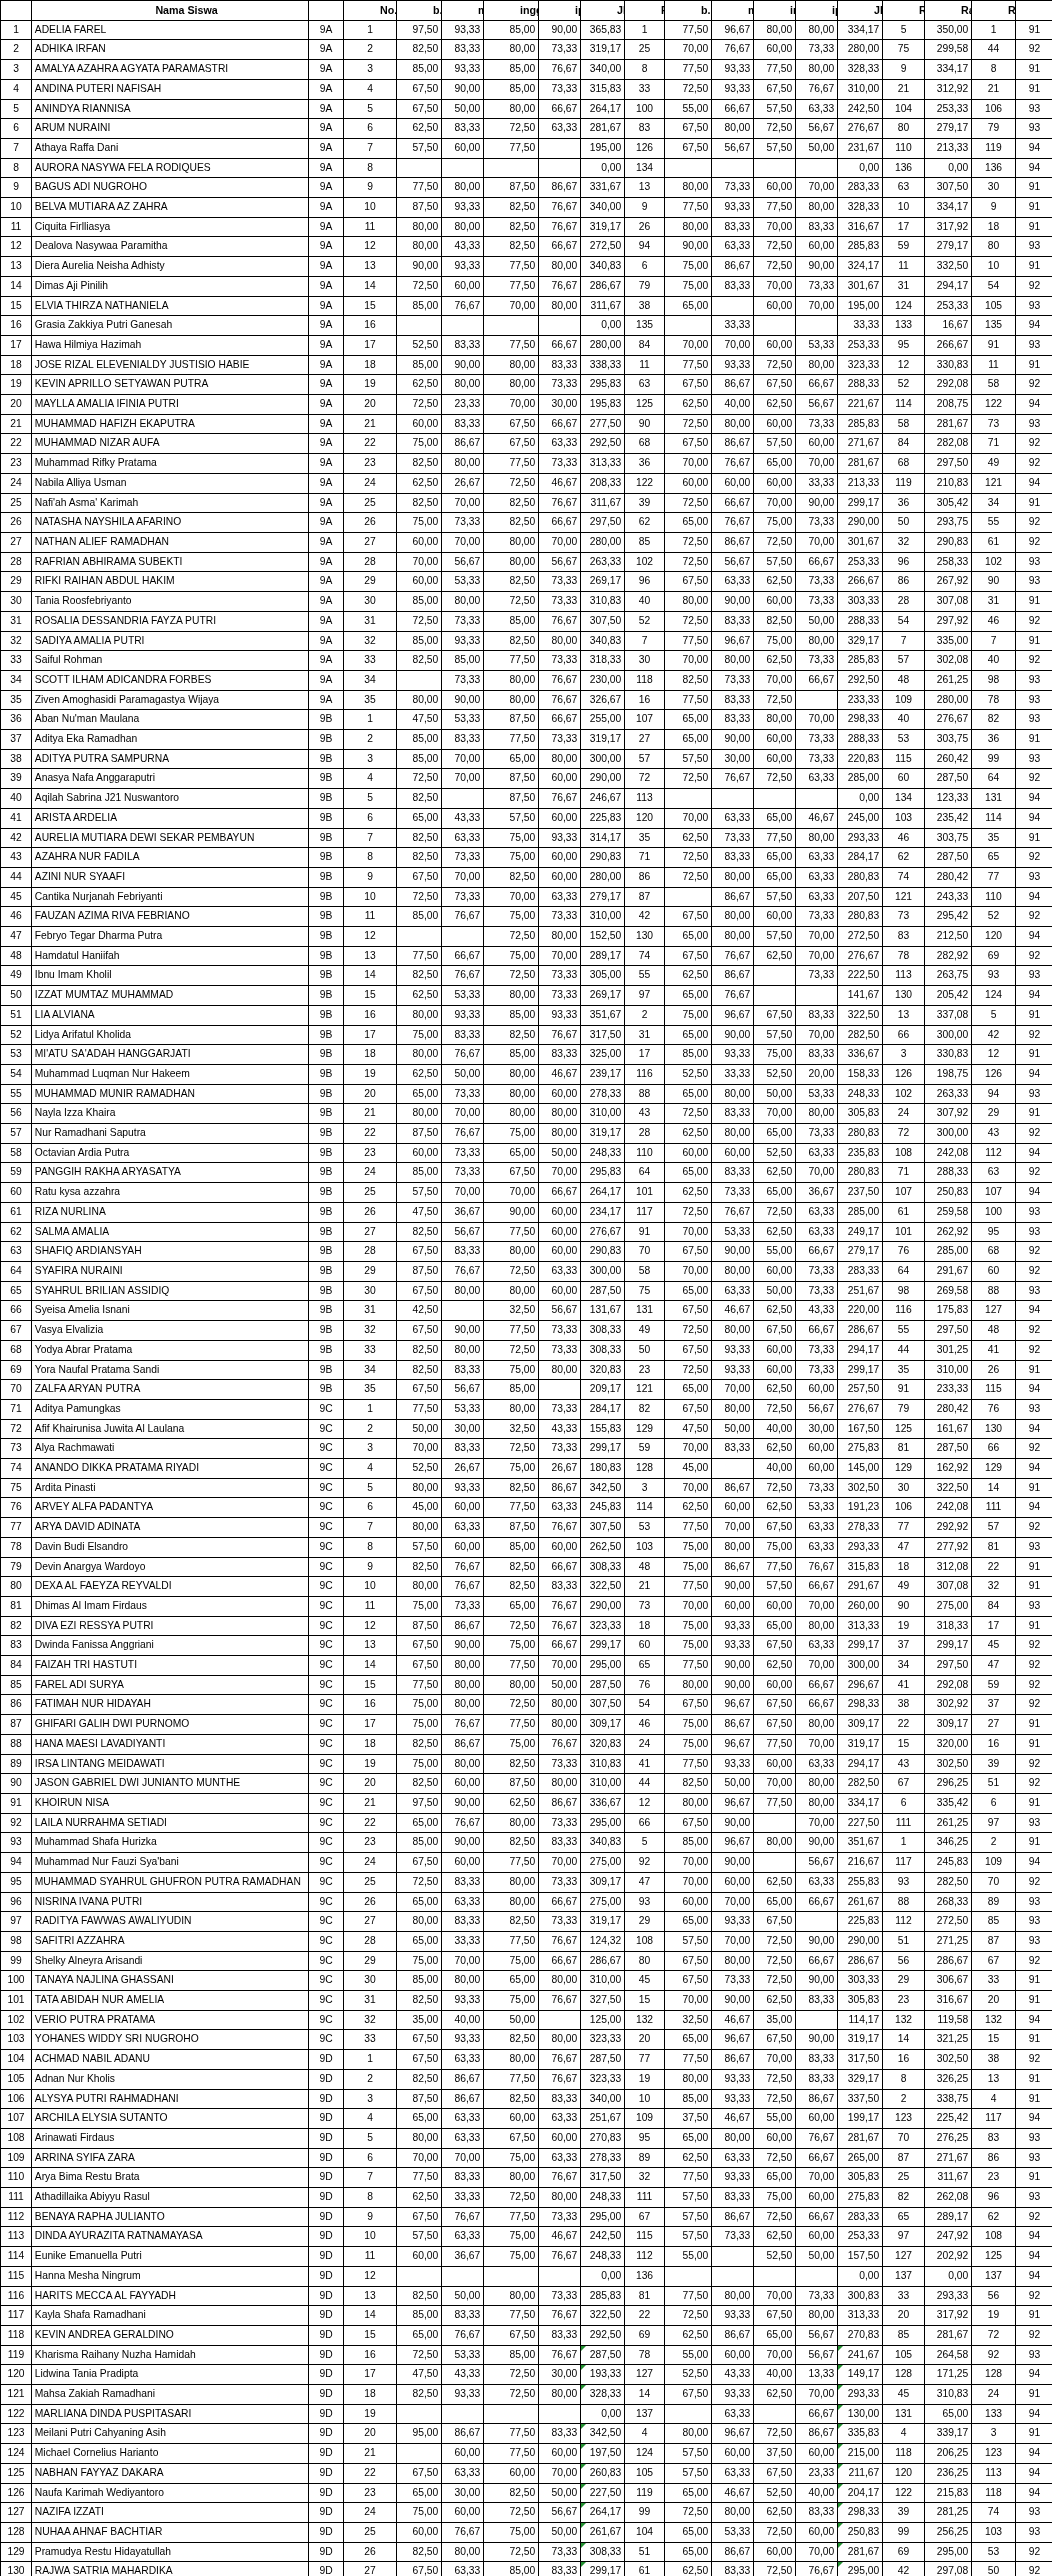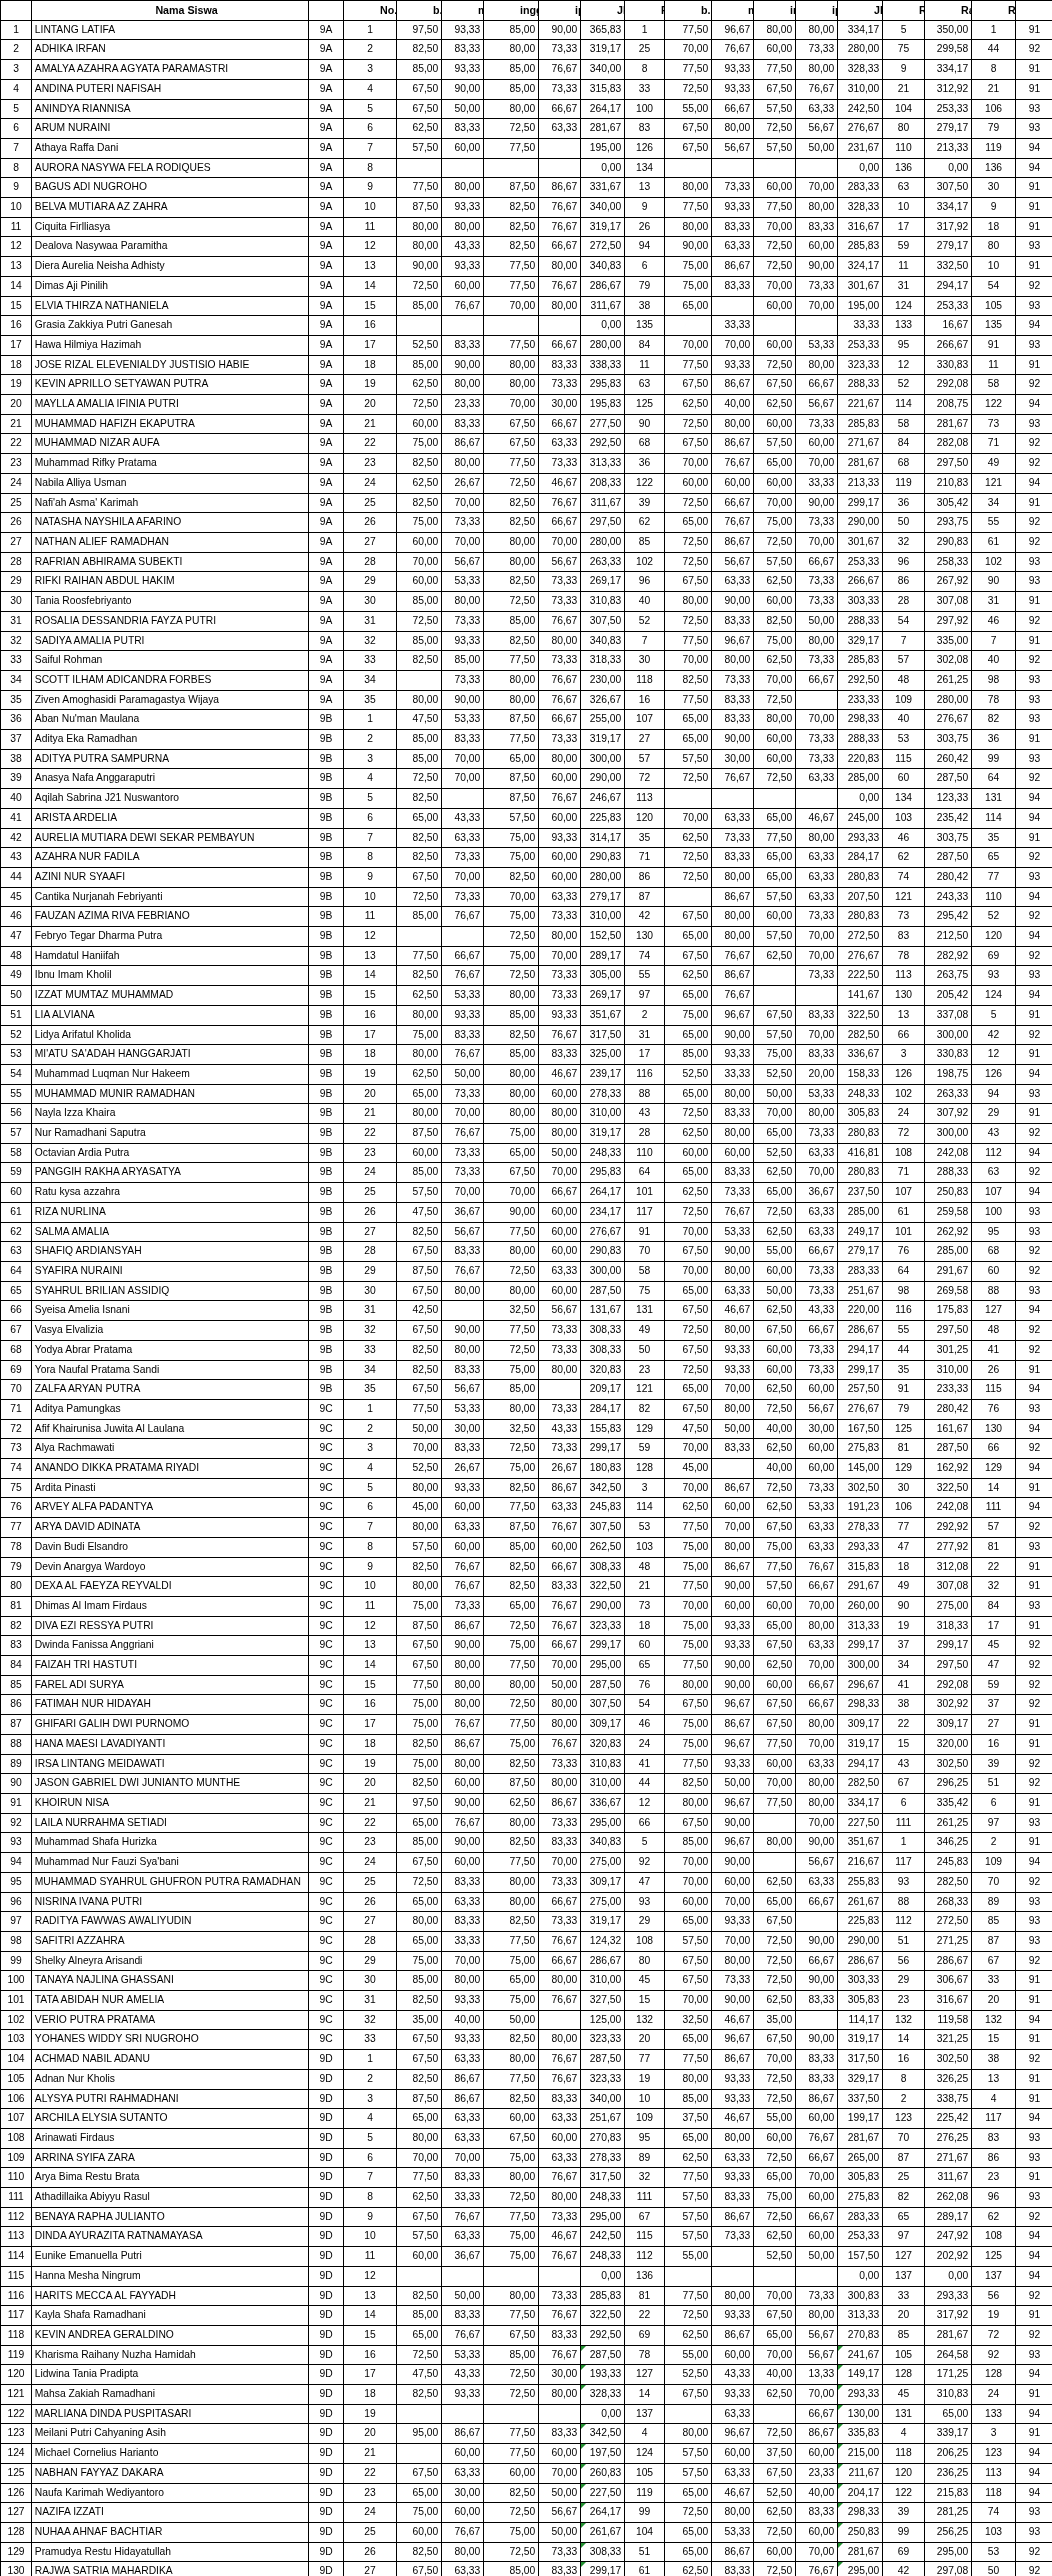--- a/index.html
+++ b/index.html
@@ -61,21 +61,21 @@
           <th>JML3</th>
           <th>Rank3</th>
           <th>Rata23</th>
           <th>Rank23</th>
           <th>Rombel</th>
         </tr>
       </thead>
     <tbody>
         <tr>
           <td class="c">1</td>
-          <td class="l">LINTANG LATIFA</td>
+          <td class="l">ADELIA FAREL</td>
           <td class="c">9A</td>
           <td class="c">1</td>
           <td class="r">97,50</td>
           <td class="r">93,33</td>
           <td class="r">85,00</td>
           <td class="r">90,00</td>
           <td class="r">365,83</td>
           <td class="c">1</td>
           <td class="r">77,50</td>
           <td class="r">96,67</td>
@@ -1271,21 +1271,21 @@
           <td class="r">60,00</td>
           <td class="r">73,33</td>
           <td class="r">65,00</td>
           <td class="r">50,00</td>
           <td class="r">248,33</td>
           <td class="c">110</td>
           <td class="r">60,00</td>
           <td class="r">60,00</td>
           <td class="r">52,50</td>
           <td class="r">63,33</td>
-          <td class="r">416,81</td>
+          <td class="r">235,83</td>
           <td class="c">108</td>
           <td class="r">242,08</td>
           <td class="c">112</td>
           <td class="c">94</td>
         </tr>
         <tr>
           <td class="c">59</td>
           <td class="l">PANGGIH RAKHA ARYASATYA</td>
           <td class="c">9B</td>
           <td class="c">24</td>

